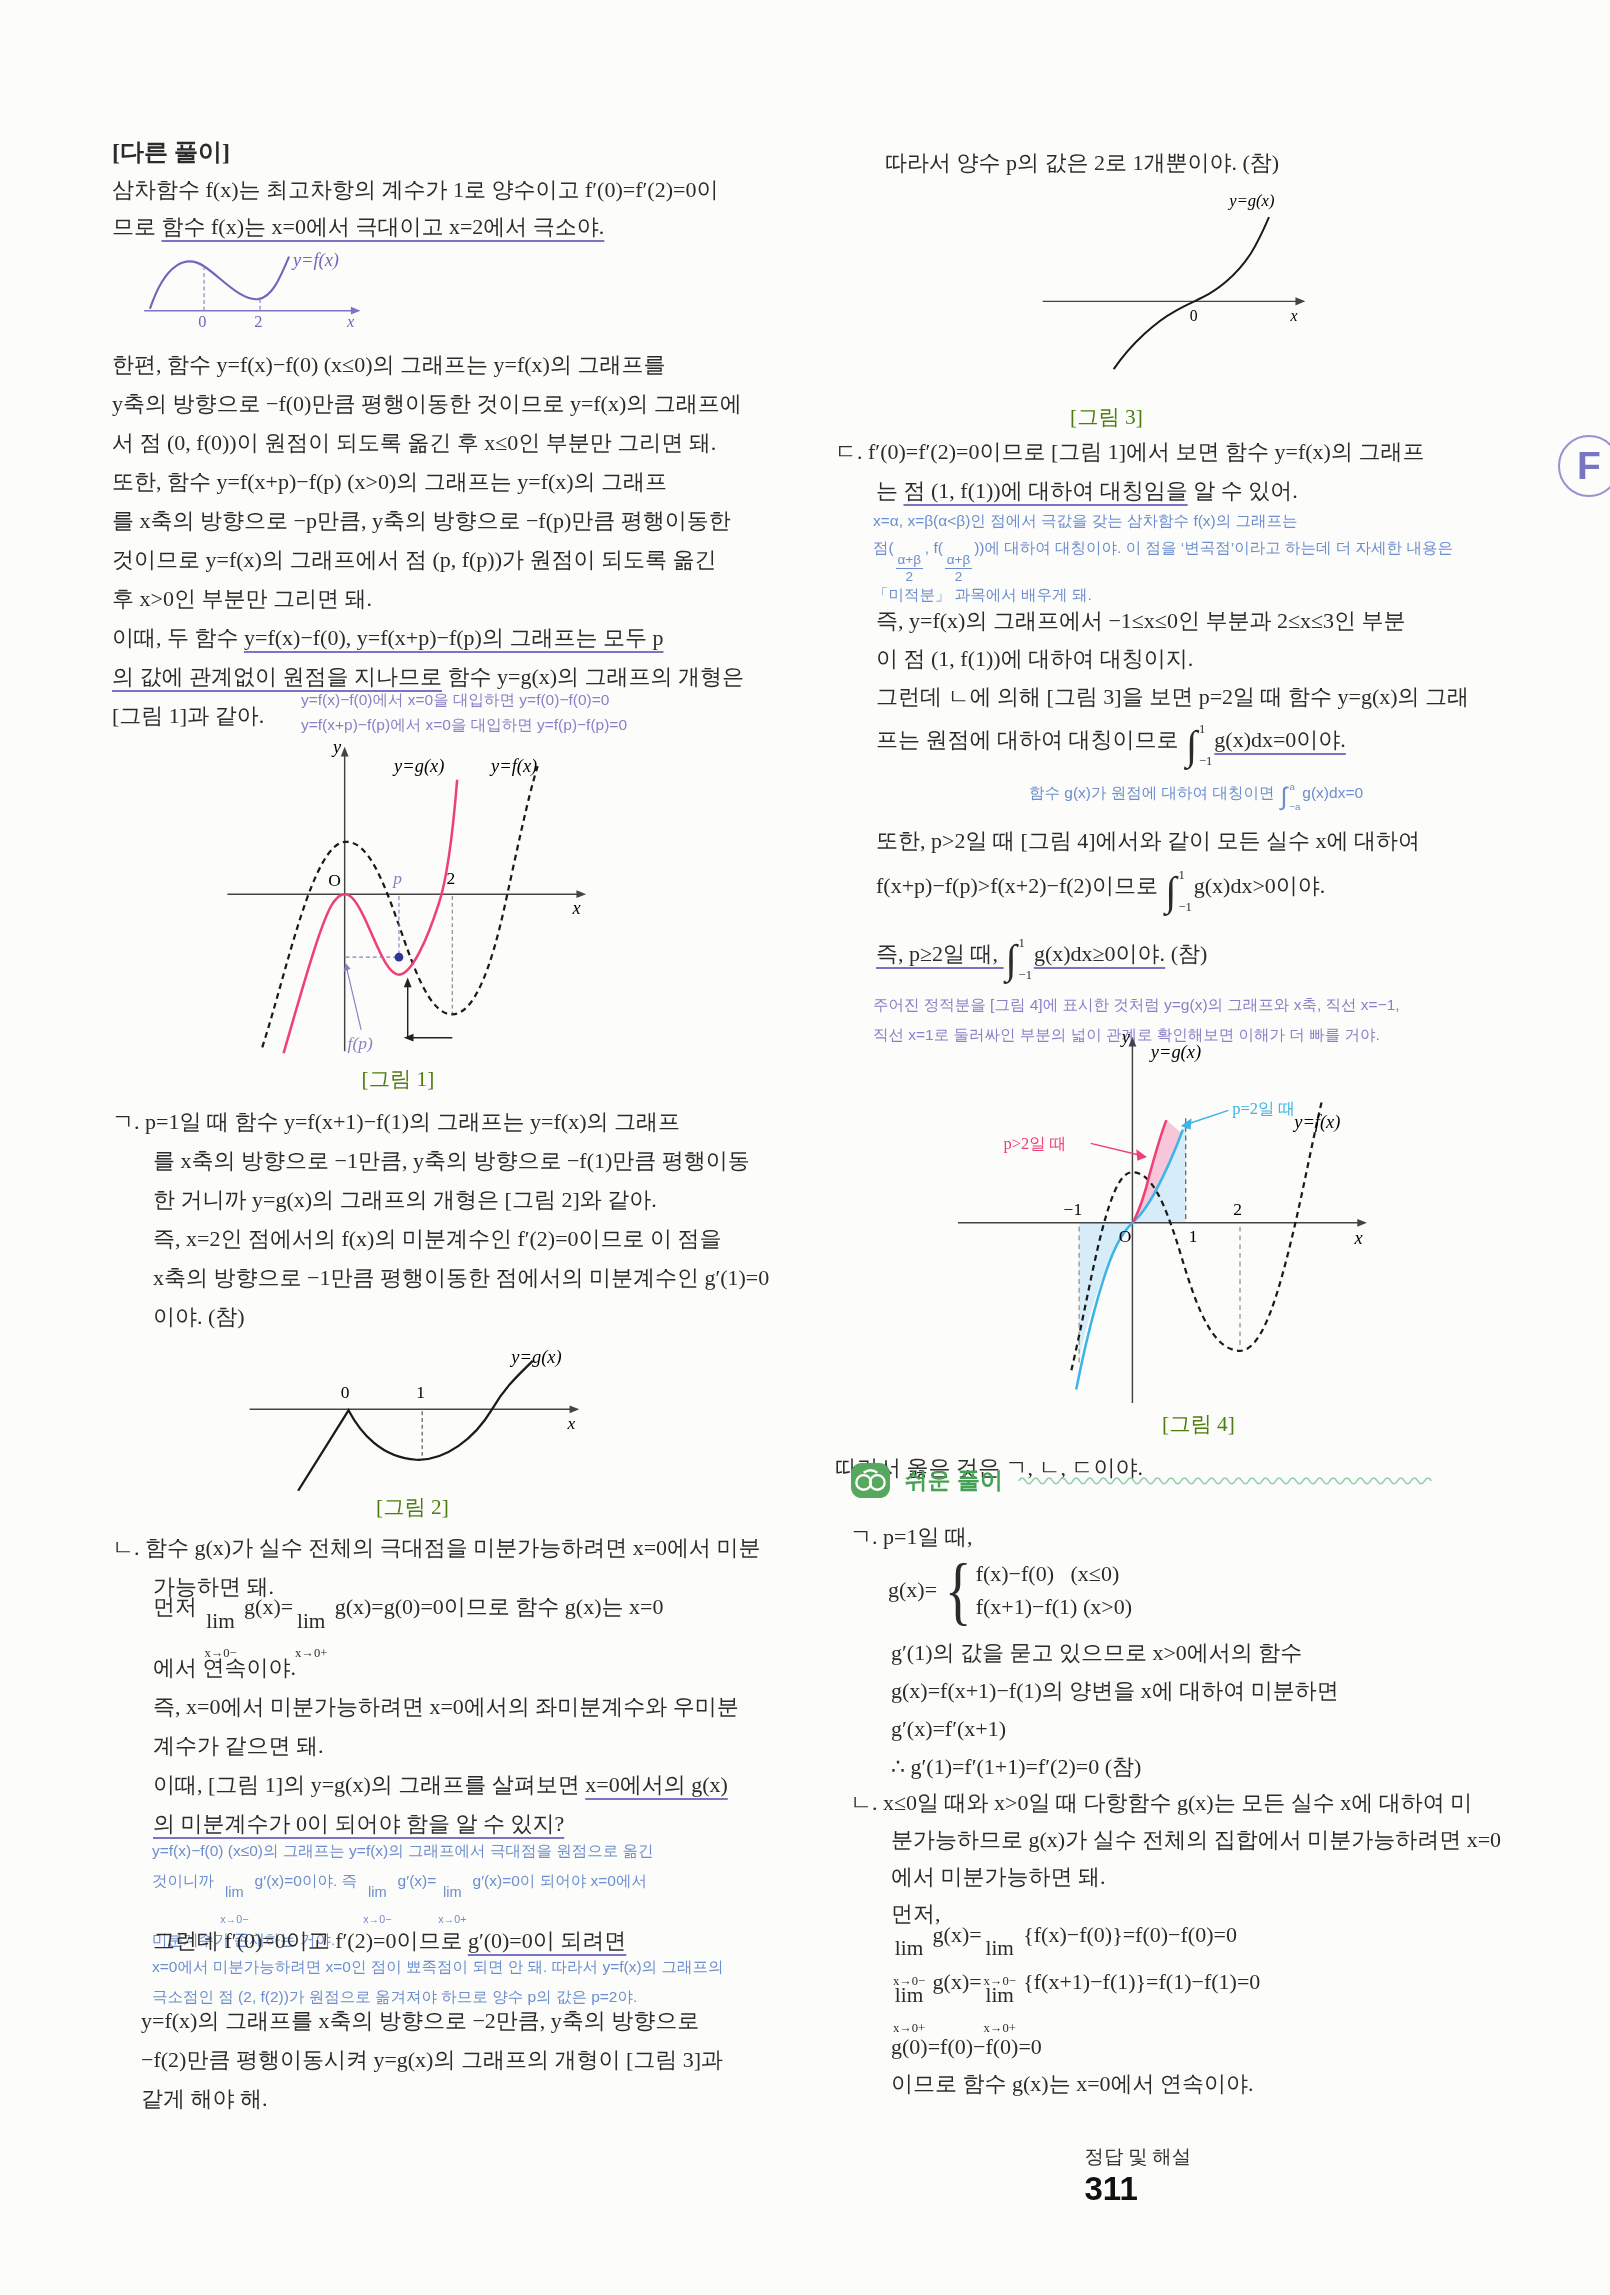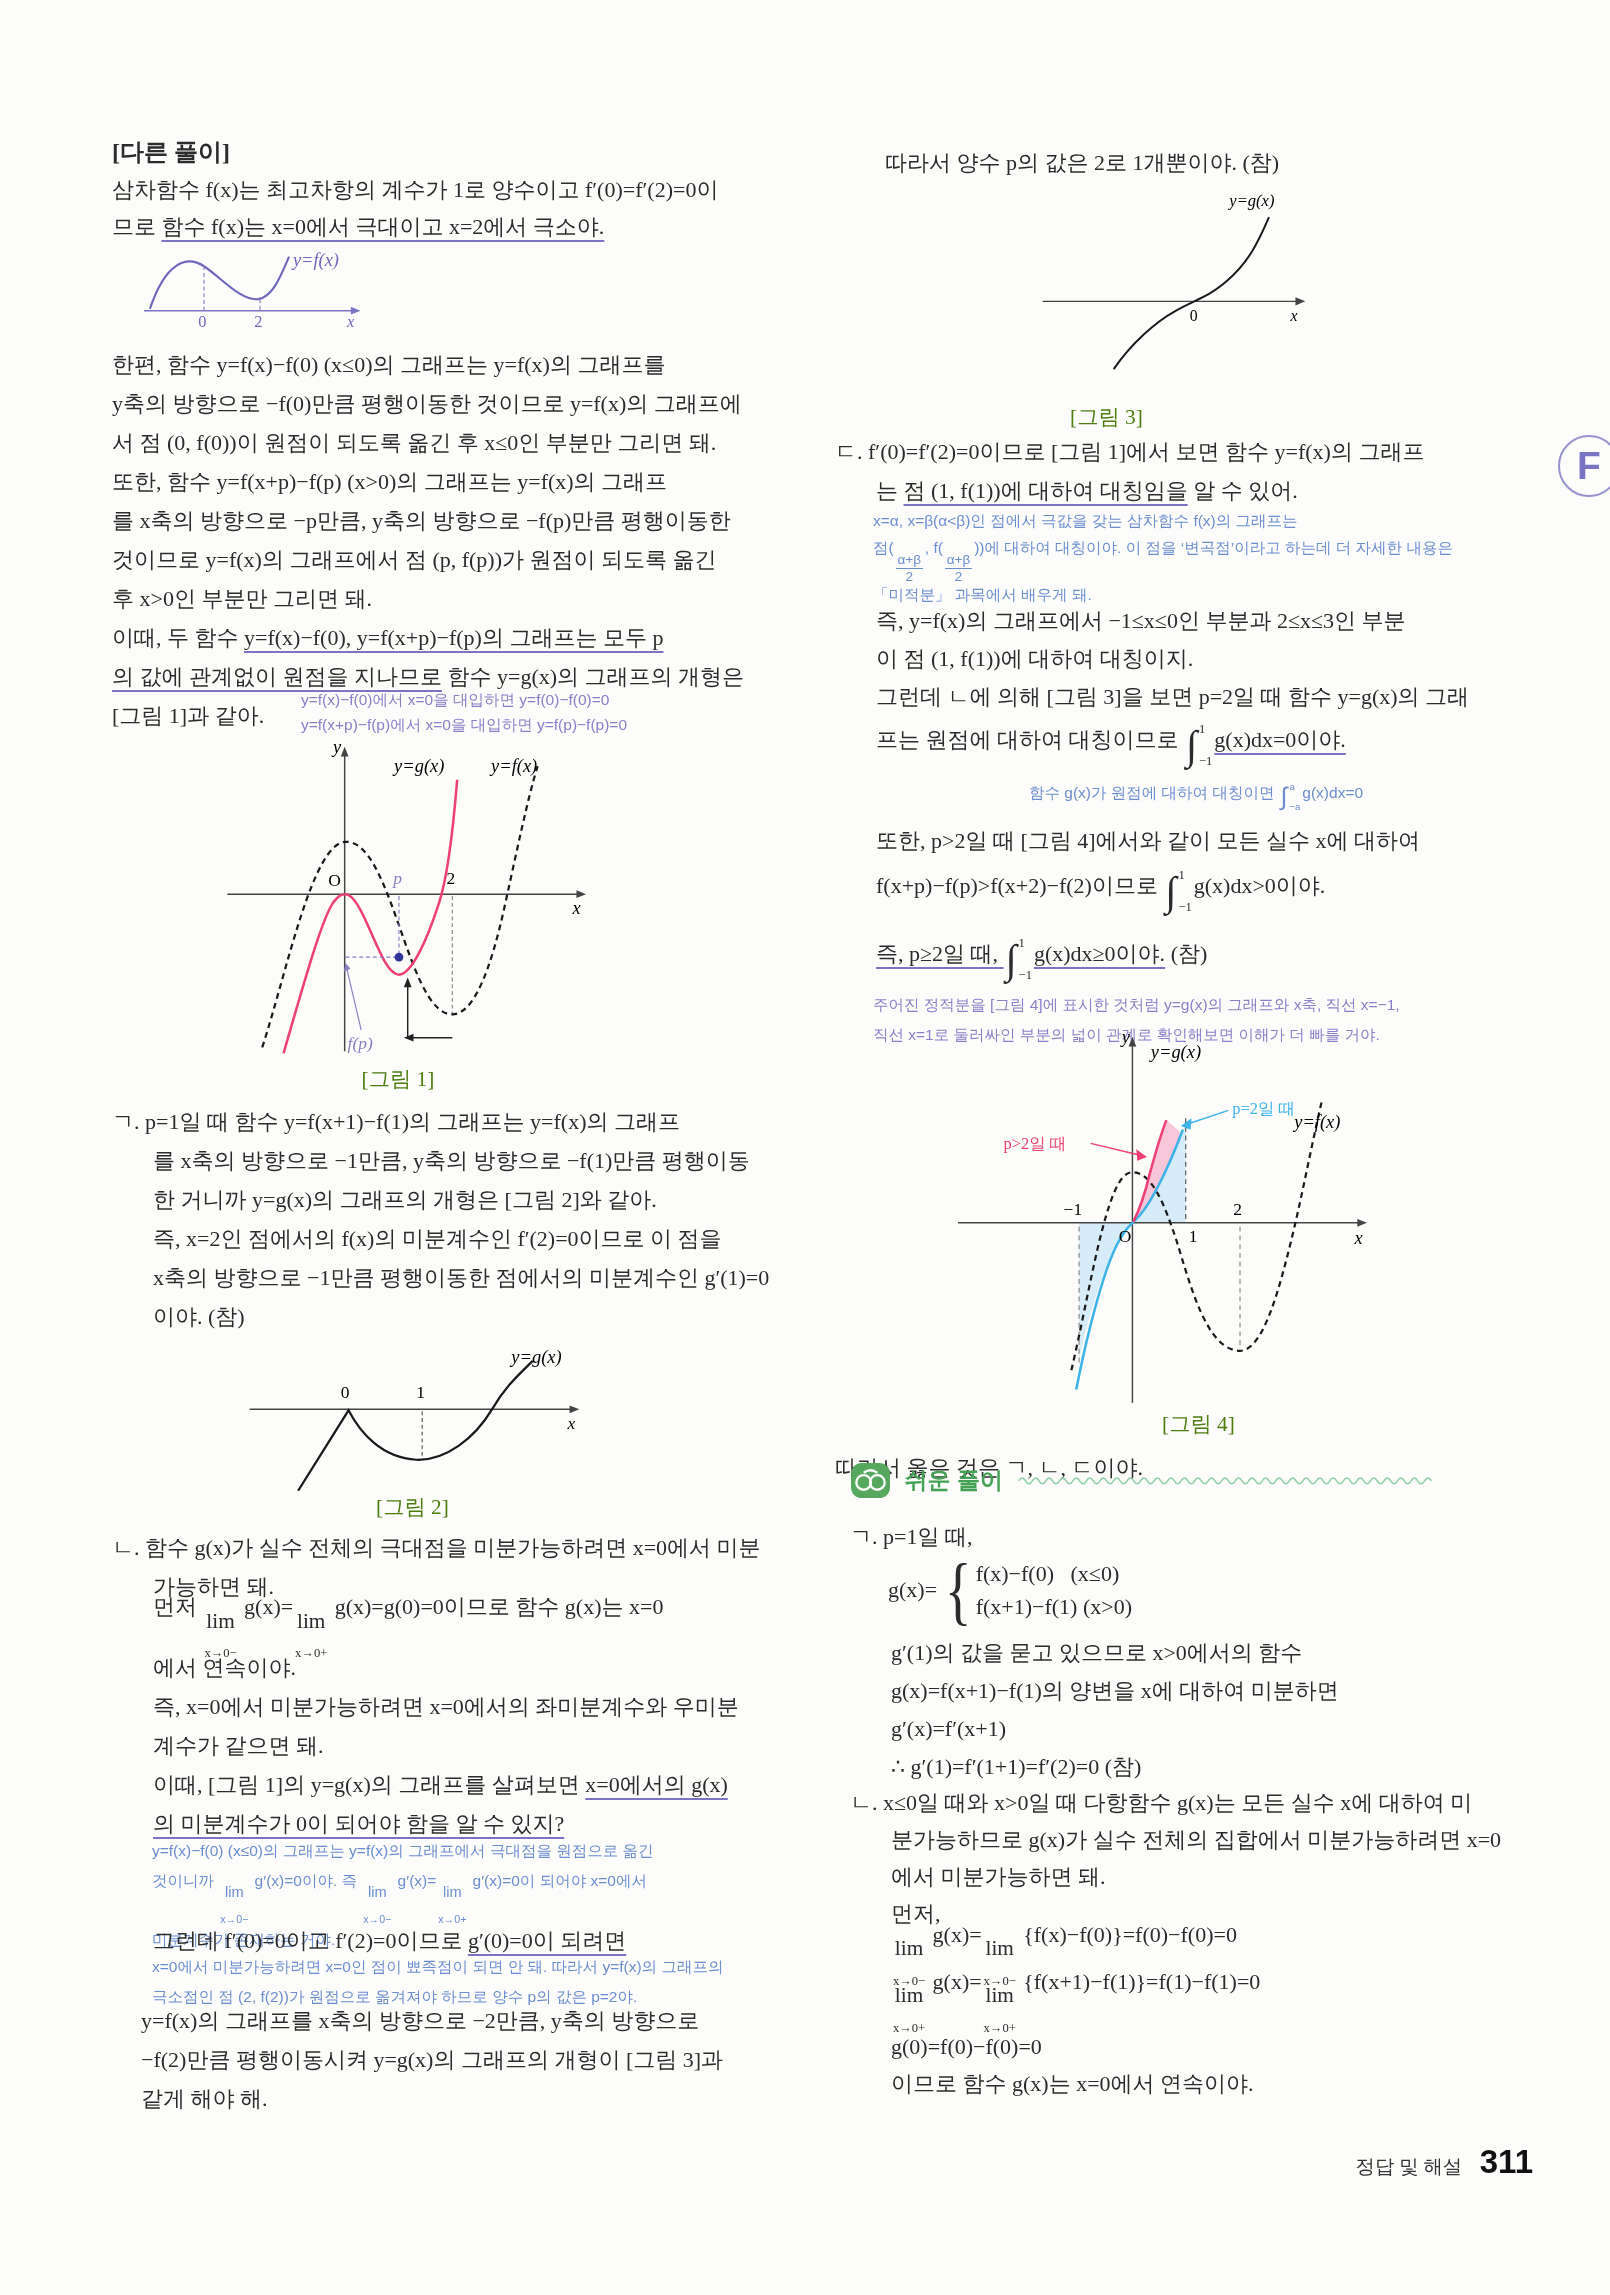--- a/index.html
+++ b/index.html
@@ -364,19 +364,19 @@
     <div class="ln ind" style="line-height:37px;">g(0)=f(0)−f(0)=0</div>
     <div class="ln ind" style="line-height:37px;">이므로 함수 g(x)는 x=0에서 연속이야.</div>
   </div>
 
   <div class="abs" style="left:1558px;top:435px;width:58px;height:58px;border:2.9px solid #9693cf;border-radius:50%;
        display:flex;align-items:center;justify-content:center;font-family:'Liberation Sans',sans-serif;
        font-weight:bold;font-size:39px;color:#7a74c4;">
     <span>F</span>
   </div>
 
-  <div class="abs" style="left:1067px;top:2143px;width:466px;text-align:right;display:flex;justify-content:flex-end;align-items:baseline;">
+  <div class="abs" style="left:1067px;top:2143px;width:466px;text-align:right;display:flex;justify-content:flex-end;align-items:baseline;flex-direction:column;">
     <span class="footer-label">정답 및 해설</span>
     <span class="footer-page">311</span>
   </div>
 
 </div>
 
 
 </body></html>

